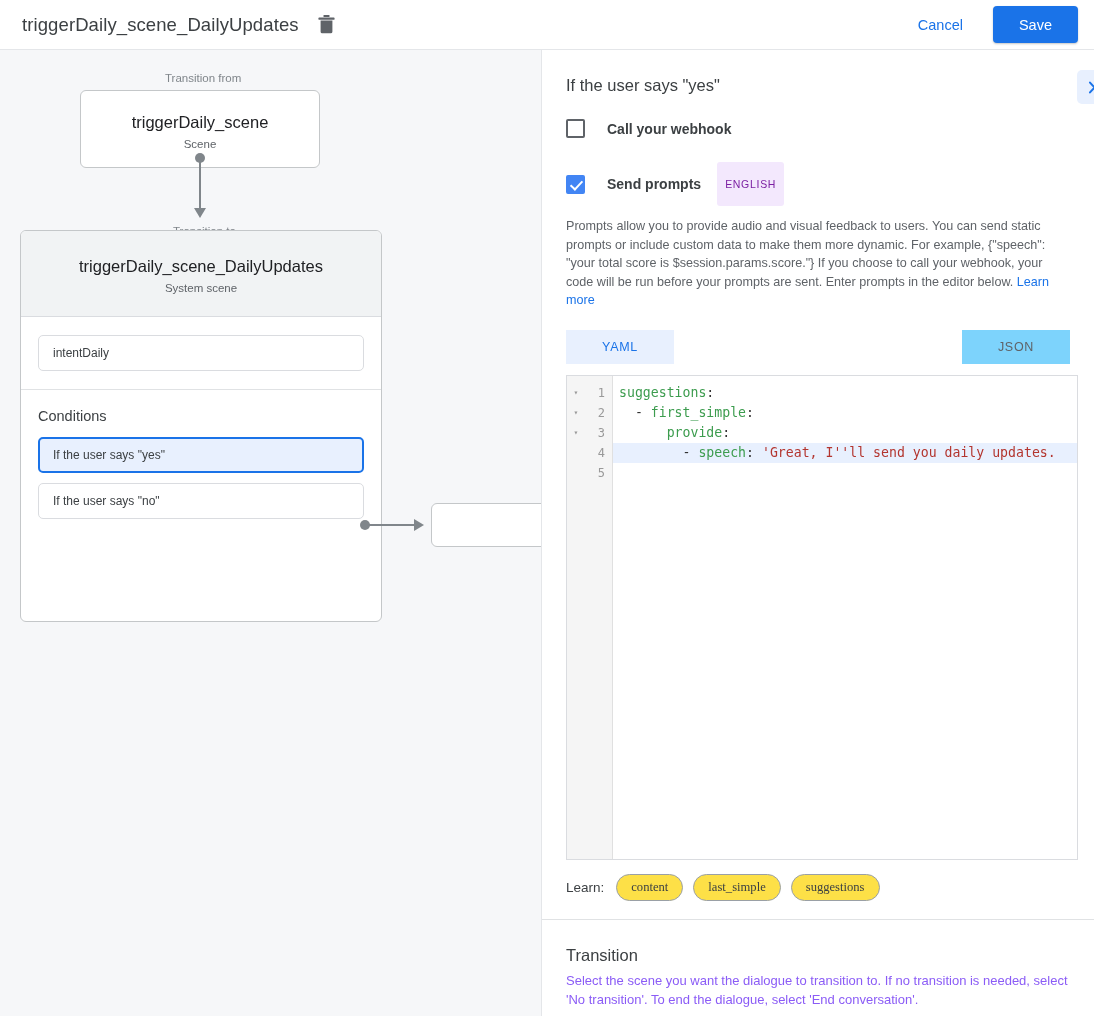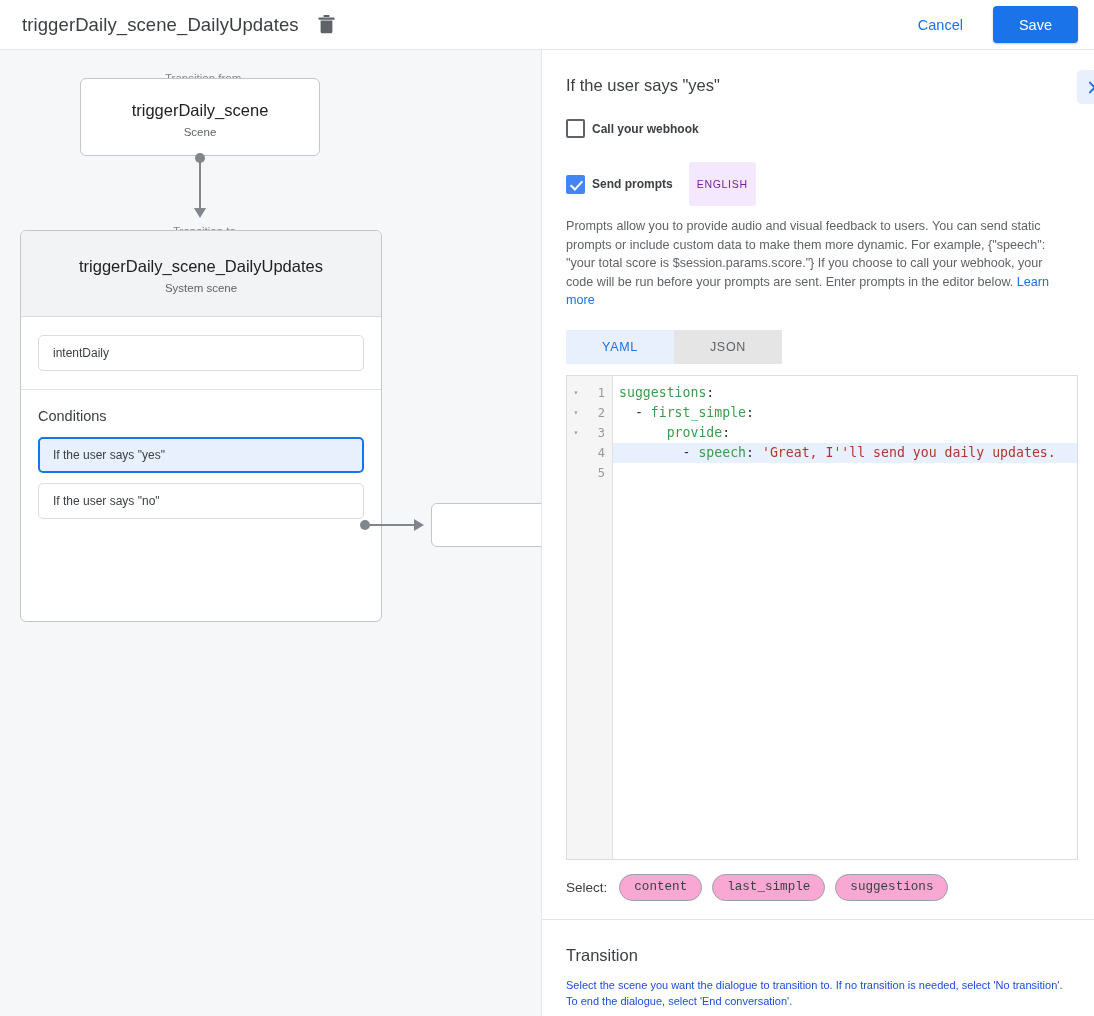--- a/index.html
+++ b/index.html
@@ -80,21 +80,21 @@
     background: #f6f7f9;
     font-size: 11.5px;
     color: #80868b;
     padding: 0 7px;
     white-space: nowrap;
   }
 
   
   #node-from {
     position: absolute;
-    left: 80px; top: 28px;
+    left: 80px; top: 40px;
     width: 240px; height: 78px;
     background: #ffffff;
     border: 1px solid #c4c7c9;
     border-radius: 6px;
   }
   #node-from-label { left: 158px; top: 22px; }
   #node-from-title {
     position: absolute; left: 0; right: 0; top: 22px;
     text-align: center;
     font-size: 16.5px; color: #202124;
@@ -265,22 +265,22 @@
   .checkbox.checked::after {
     content: "";
     position: absolute;
     left: 4.5px; top: 1px;
     width: 5px; height: 10px;
     border: solid #ffffff;
     border-width: 0 2px 2px 0;
     transform: rotate(43deg);
   }
   .check-label {
-    margin-left: 7px;
-    font-size: 12px;
+    margin-left: 22px;
+    font-size: 14px;
     font-weight: bold;
     color: #3c4043;
   }
   #lang-badge {
     margin-left: 16px;
     background: #f3e8fd;
     color: #7b1fa2;
     font-size: 10.5px;
     letter-spacing: 0.7px;
     padding: 16px 8px;
@@ -293,28 +293,29 @@
     line-height: 1.47;
     color: #5f6368;
     max-width: 510px;
   }
   #prompts-desc a { color: #1a73e8; text-decoration: none; cursor: pointer; }
 
   
   #format-tabs {
     margin-top: 20px;
     display: flex;
+    justify-content: space-between;
   }
   .fmt-tab {
     width: 108px; height: 34px;
     display: flex; align-items: center; justify-content: center;
     font-size: 12.5px;
     letter-spacing: 0.7px;
     color: #5f6368;
-    background: #e5e5e5;
+    background: #7dd3fc;
     border: none;
     font-family: inherit;
     cursor: pointer;
   }
   .fmt-tab.active {
     background: #e8f0fe;
     color: #1a73e8;
     font-weight: 500;
   }
 
@@ -381,48 +382,48 @@
   }
   #insert-label {
     font-size: 13.5px;
     color: #3c4043;
     margin-right: 12px;
   }
   .chip {
     height: 27px;
     border: 1px solid #9aa0a6;
     border-radius: 14px;
-    background: #f9a8d4;
+    background: #fde047;
     padding: 0 14px;
     font-size: 12.6px;
     color: #3c4043;
-    font-family: Liberation Mono, monospace;
+    font-family: Liberation Serif, serif;
     cursor: pointer;
     margin-right: 10px;
     display: flex; align-items: center;
   }
 
   #panel-divider {
     margin-top: 18px;
     height: 1px;
     background: #e0e2e4;
     width: 553px;
     margin-left: -24px;
   }
 
   #transition-title {
     margin-top: 26px;
     font-size: 16.5px;
     color: #3c4043;
   }
   #transition-desc {
-    margin-top: 12px;
-    font-size: 11px;
+    margin-top: 6px;
+    font-size: 13px;
     line-height: 1.47;
-    color: #1d4ed8;
+    color: #8b5cf6;
     max-width: 505px;
   }
   #transition-select {
     margin-top: 17px;
     width: 512px; height: 40px;
     border: 1px solid #dadce0;
     border-radius: 3px;
     background: #ffffff;
     display: flex; align-items: center;
     padding: 0 12px 0 13px;
@@ -542,21 +543,21 @@
       <div id="code">
         <div class="code-line"><span class="tok-key">suggestions</span><span class="tok-punct">:</span></div>
         <div class="code-line"><span class="tok-punct">  - </span><span class="tok-key">first_simple</span><span class="tok-punct">:</span></div>
         <div class="code-line"><span class="tok-punct">      </span><span class="tok-key">provide</span><span class="tok-punct">:</span></div>
         <div class="code-line hl"><span class="tok-punct">        - </span><span class="tok-key">speech</span><span class="tok-punct">: </span><span class="tok-str">'Great, I''ll send you daily updates.</span></div>
         <div class="code-line"> </div>
       </div>
     </div>
 
     <div id="insert-row">
-      <div id="insert-label">Select:</div>
+      <div id="insert-label">Learn:</div>
       <button class="chip">content</button>
       <button class="chip">last_simple</button>
       <button class="chip">suggestions</button>
     </div>
 
     <div id="panel-divider"></div>
 
     <div id="transition-title">Transition</div>
     <div id="transition-desc">Select the scene you want the dialogue to transition to. If no transition is needed, select 'No transition'. To end the dialogue, select 'End conversation'.</div>
 

